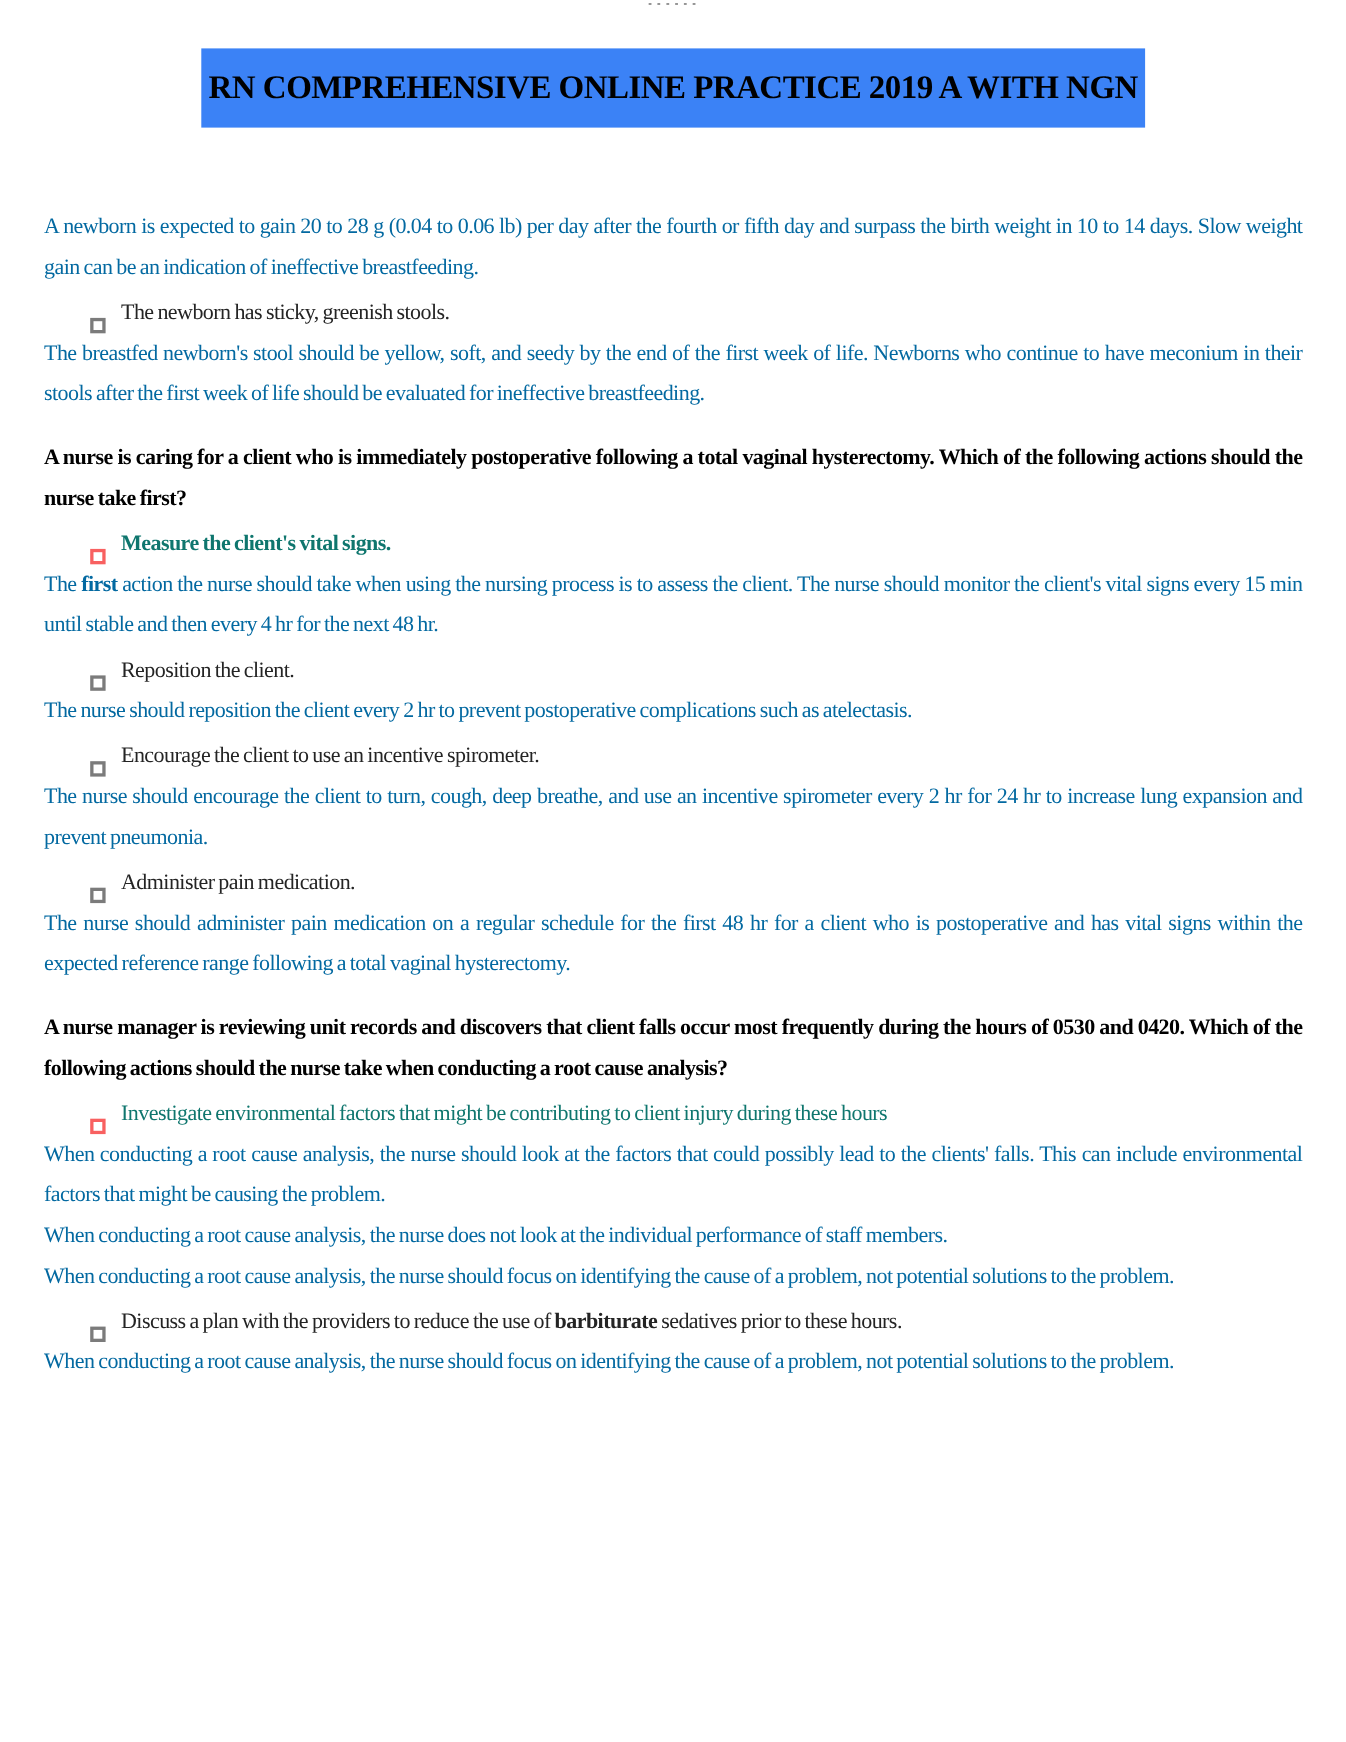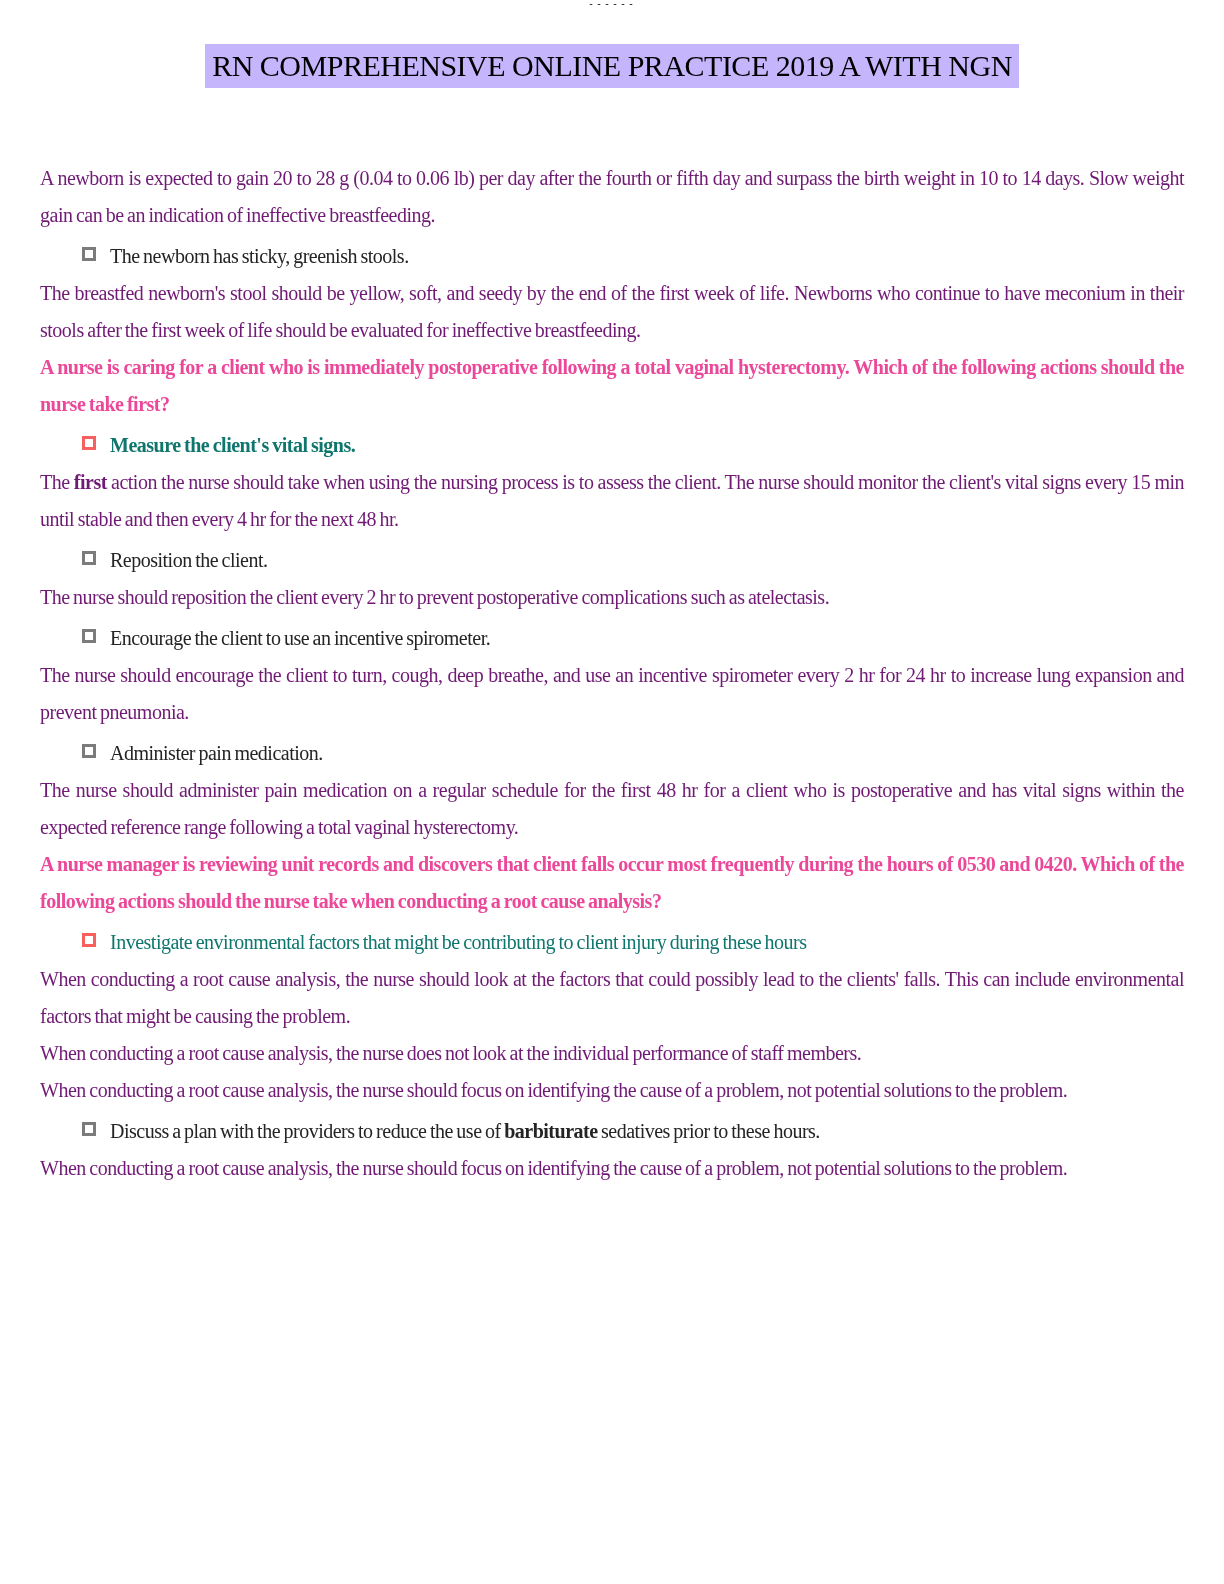--- a/index.html
+++ b/index.html
@@ -22,44 +22,45 @@
     font-family: "DejaVu Sans Mono", monospace;
     font-size: 10px;
     letter-spacing: 2px;
     color: #111111;
     line-height: 9px;
   }
   .content { padding: 44px 40px 0 40px; }
   .title-wrap { text-align: center; }
   .title-highlight {
     display: inline-block;
-    background: #c4b5fd;
+    background: #3b82f6;
     color: #000000;
-    font-weight: normal;
+    font-weight: bold;
     font-size: 30px;
     line-height: 38px;
-    padding: 3px 7px;
+    padding: 17px 7px;
     letter-spacing: -0.5px;
   }
   .para, .question, .option {
     font-size: 20px;
     line-height: 37px;
     letter-spacing: -0.5px;
     word-spacing: -1px;
   }
-  .para { text-align: justify; color: #701a75; margin: 0; }
+  .para { text-align: justify; color: #0369a1; margin: 0; }
   .first-block { margin-top: 72px; }
   .question {
     font-weight: bold;
-    color: #ec4899;
+    color: #000000;
     text-align: justify;
+    margin-top: 21px;
   }
   .option {
     display: flex;
-    align-items: flex-start;
+    align-items: flex-end;
     margin-top: 4px;
     padding-left: 42px;
     color: #242424;
   }
   .checkbox {
     flex: 0 0 auto;
     width: 14px;
     height: 14px;
     border: 3px solid #7b7b7b;
     background: #ffffff;

